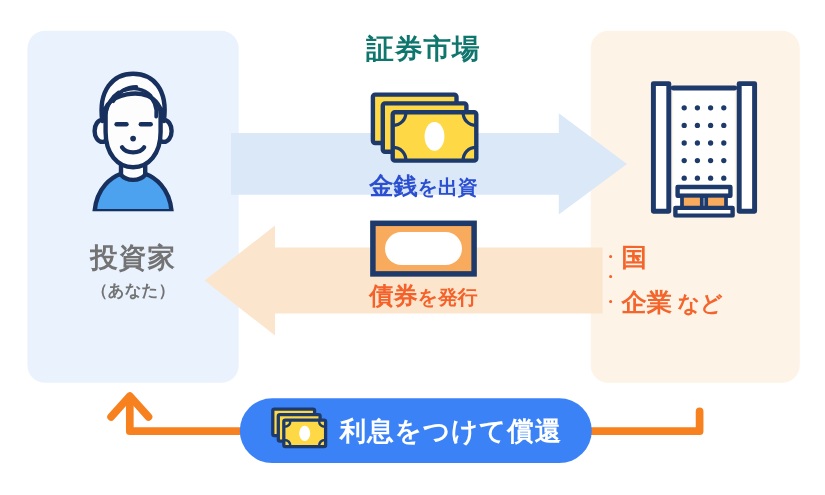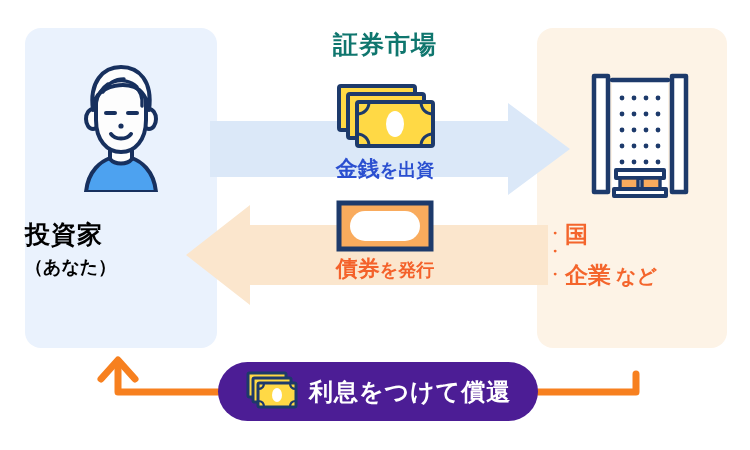--- a/index.html
+++ b/index.html
@@ -41,41 +41,41 @@
   #fund-label{color:#2b4fd0;margin-top:6px;}
   #bond-label{color:#f4612a;margin-top:6px;}
 
   
   .icon-wrap{display:flex;justify-content:center;align-items:flex-end;}
 
   
   #investor-avatar{position:absolute;left:58px;top:62px;}
   #investor-name{
     position:absolute;left:25px;top:218px;width:192px;
-    color:#000000;white-space:nowrap;
+    text-align:center;color:#737373;white-space:nowrap;
   }
   #investor-name .main{display:block;font-size:25px;font-weight:bold;letter-spacing:1px;}
-  #investor-name .sub{display:block;font-size:18px;font-weight:bold;margin-top:4px;letter-spacing:0px;}
+  #investor-name .sub{display:block;font-size:15px;font-weight:bold;margin-top:4px;letter-spacing:0px;}
 
   
   #building-icon{position:absolute;left:586px;top:70px;}
   #issuer-list{
     position:absolute;left:548px;top:222px;width:180px;
     color:#f4652c;line-height:1.12;
   }
   .issuer-item{white-space:nowrap;font-weight:bold;font-size:23px;display:flex;align-items:baseline;}
   .issuer-item .dot{font-size:14px;margin-right:3px;position:relative;top:-4px;}
   .issuer-item .suffix{font-size:20px;margin-left:5px;}
 
   
   #redeem-path{position:absolute;left:95px;top:352px;}
   #redeem-pill{
     position:absolute;left:218px;top:362px;
     width:320px;height:59px;border-radius:30px;
-    background:#4c1d95;
+    background:#3b82f6;
     display:flex;align-items:center;justify-content:center;gap:10px;
   }
   #redeem-text{
     color:#ffffff;font-size:24px;font-weight:bold;letter-spacing:1px;
     white-space:nowrap;
   }
 </style>
 </head>
 <body>
 

